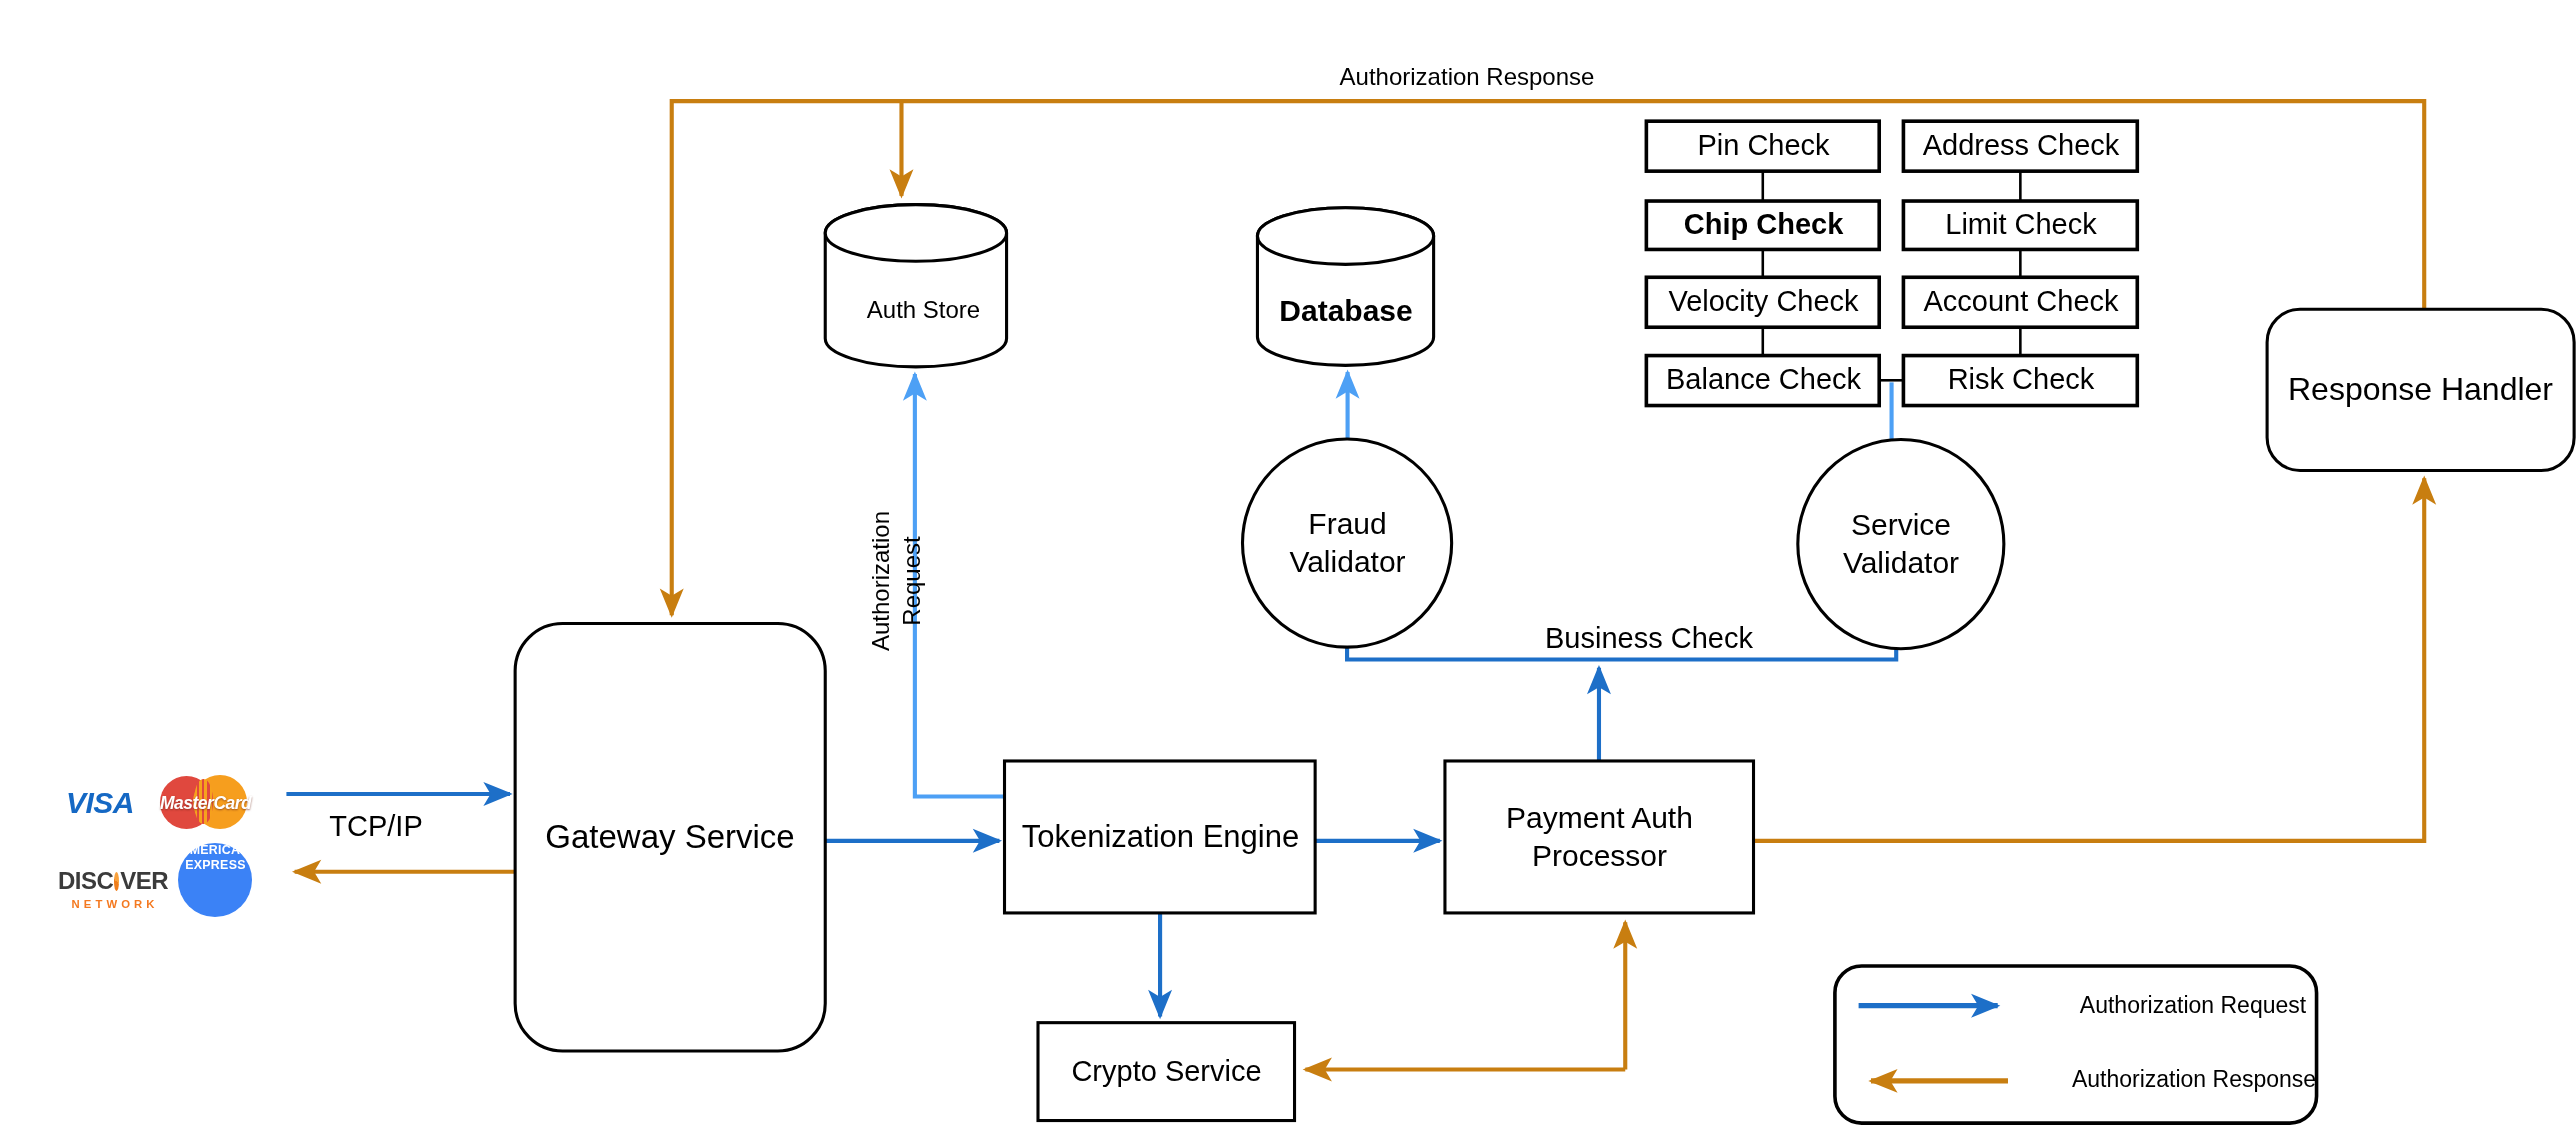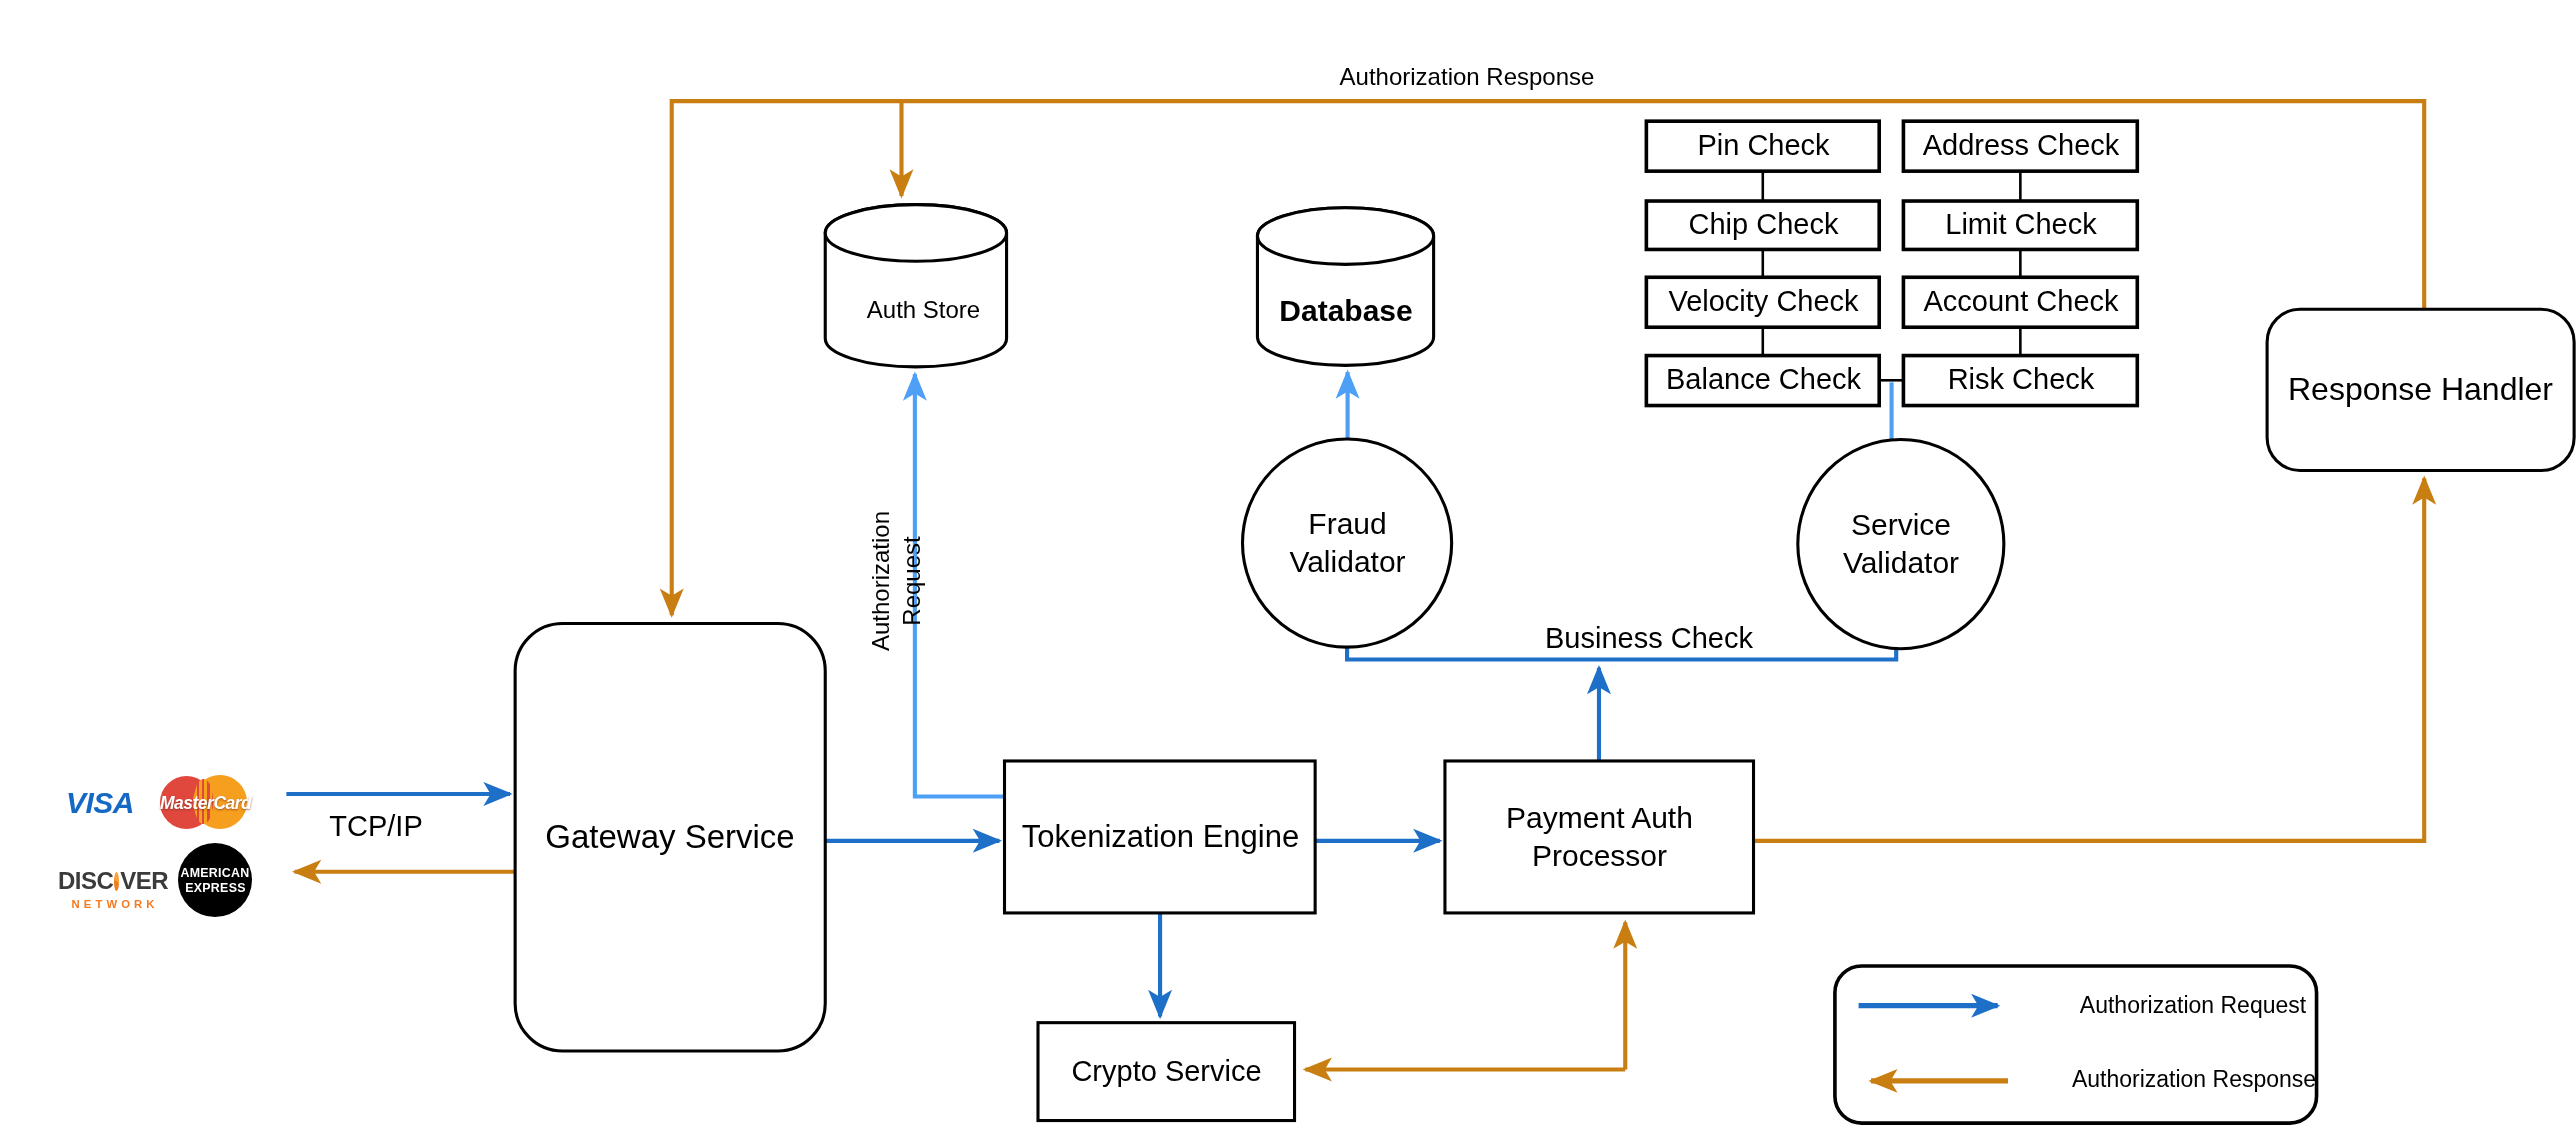--- a/index.html
+++ b/index.html
@@ -49,22 +49,22 @@
     display:inline-block;width:19px;height:19px;border-radius:50%;
     background:linear-gradient(225deg,#F9A13C 0 50%,#EF7D1A 50%);
     margin:0 1px;
   }
   .disc .l2{
     margin-top:2.6px;font-size:11.3px;font-weight:700;color:#F47920;letter-spacing:4.1px;
     text-indent:4.1px;
   }
   .amex{
     position:absolute;left:178px;top:843px;width:74px;height:74px;border-radius:50%;
-    background:#000000;display:flex;flex-direction:column;
-    align-items:center;justify-content:center;color:#fff;
+    background:#3b82f6;display:flex;flex-direction:column;
+    align-items:center;justify-content:flex-start;color:#fff;
   }
   .amex .a1{font-size:12.4px;font-weight:800;letter-spacing:0.3px;}
   .amex .a2{font-size:12.4px;font-weight:800;letter-spacing:0.3px;margin-left:1px;margin-top:1px;}
 </style>
 </head>
 <body>
 
 <div class="canvas">
 
   <svg class="layer" width="2604" height="1149" viewBox="0 0 5055 2230">
@@ -161,21 +161,21 @@
 
   <div class="lbl" style="left:1258px;top:283px;width:176px;height:57px;font-size:30px;font-weight:bold;">Database</div>
 
   <div class="lbl" style="left:1243px;top:504px;width:209px;height:78px;font-size:30px;">Fraud
 Validator</div>
 
   <div class="lbl" style="left:1797px;top:505px;width:208px;height:78px;font-size:30px;">Service
 Validator</div>
 
   <div class="lbl" style="left:1647px;top:121px;width:233px;height:50px;font-size:29px;">Pin Check</div>
-  <div class="lbl" style="left:1647px;top:201px;width:233px;height:48px;font-size:29px;">Chip Check</div>
+  <div class="lbl" style="left:1647px;top:201px;width:233px;height:48px;font-size:29px;font-weight:bold;">Chip Check</div>
   <div class="lbl" style="left:1647px;top:277px;width:233px;height:50px;font-size:29px;">Velocity Check</div>
   <div class="lbl" style="left:1647px;top:355px;width:233px;height:50px;font-size:29px;">Balance Check</div>
   <div class="lbl" style="left:1904px;top:121px;width:234px;height:50px;font-size:29px;">Address Check</div>
   <div class="lbl" style="left:1904px;top:201px;width:234px;height:48px;font-size:29px;">Limit Check</div>
   <div class="lbl" style="left:1904px;top:277px;width:234px;height:50px;font-size:29px;">Account Check</div>
   <div class="lbl" style="left:1904px;top:355px;width:234px;height:50px;font-size:29px;">Risk Check</div>
 
   <div class="lbl" style="left:1320px;top:61px;width:294px;height:33px;font-size:24px;">Authorization Response</div>
 
   <div class="lbl vlabel" style="left:783px;top:564px;width:227px;height:34px;font-size:24px;">Authorization Request</div>

